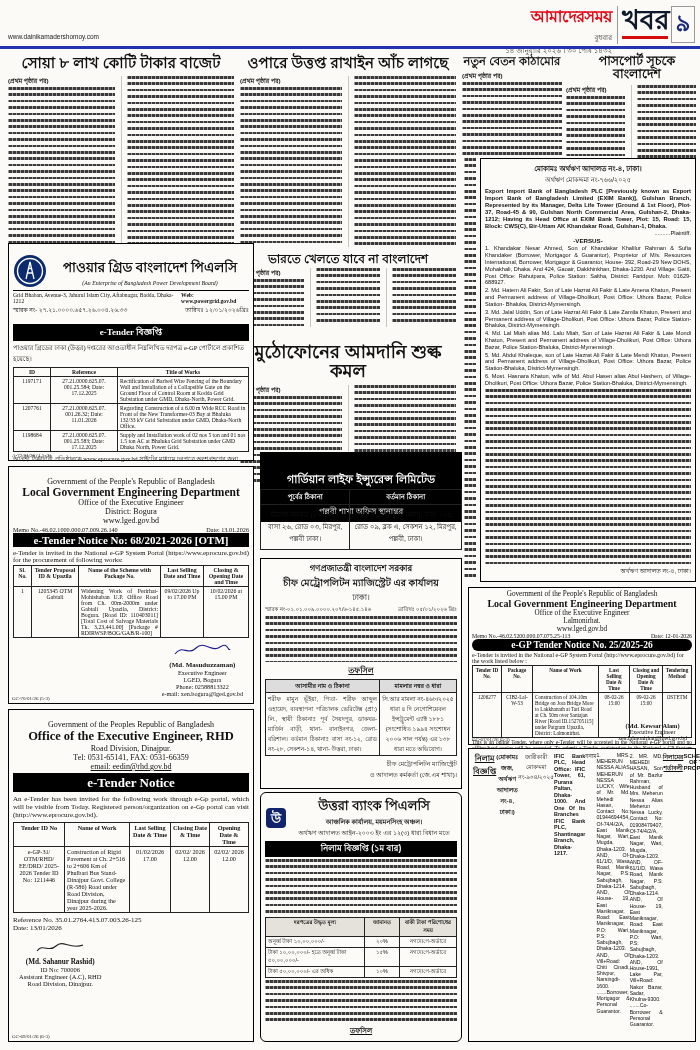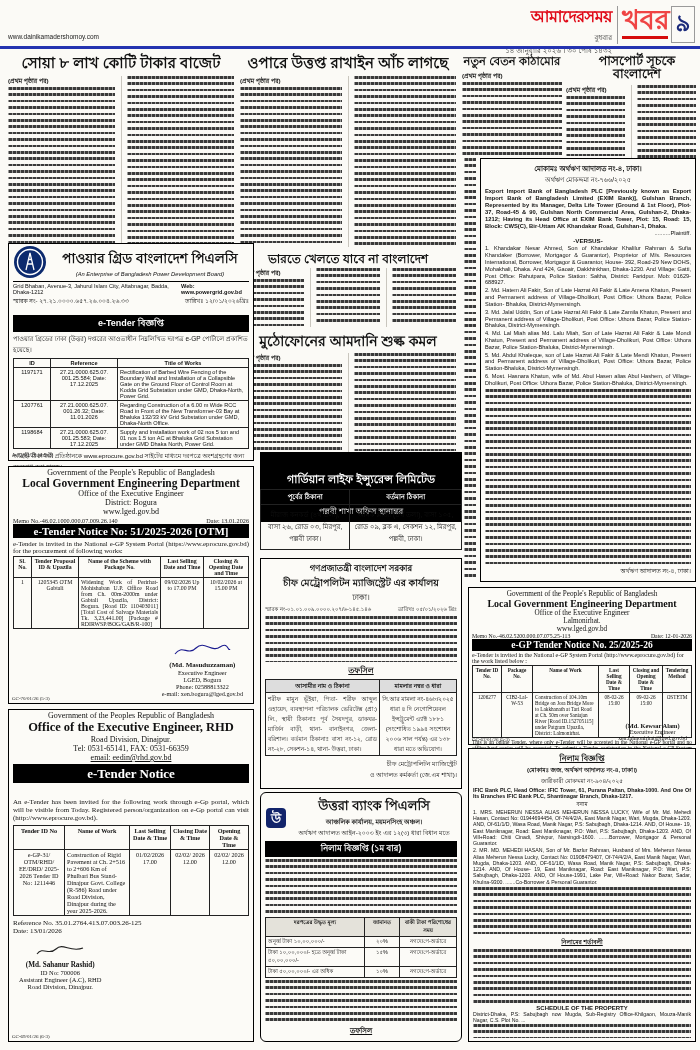--- a/index.html
+++ b/index.html
@@ -9,21 +9,21 @@
   .b{font-weight:bold}.c{text-align:center}.j{text-align:justify}.r{text-align:right}
   .serif{font-family:"Liberation Serif",serif;}
   
   .tx{background-image:
       repeating-linear-gradient(to right, rgba(251,250,246,.5) 0 1px, rgba(251,250,246,0) 1px 4px),
       repeating-linear-gradient(to bottom, #3a3a3a 0 2.6px, rgba(0,0,0,0) 2.6px 6.4px);}
   .cols{display:flex;gap:6px;}
   .cols>div{flex:1;}
   .colrule{border-left:1px solid #c9c6be;padding-left:5px;}
   .bar{background:#000;color:#fff;text-align:center;font-weight:bold;}
-  .box{border:1.5px solid #000;background:#fcfbf7;padding:1px 4px;}
+  .box{border:1.5px solid #000;background:#fcfbf7;padding:10px 4px;font-family:Liberation Serif, serif;}
   table{border-collapse:collapse;width:100%;}
   th,td{border:1px solid #222;padding:1px 2px;vertical-align:top;}
   th{font-weight:bold;text-align:center;}
   .lead{font-weight:bold;}
   .code{font-size:5px;color:#222;}
   .hl{font-weight:bold;text-align:center;line-height:1.05;}
   .memo-row{display:flex;justify-content:space-between;}
 </style>
 </head>
 <body>
@@ -34,21 +34,21 @@
 
   <div class="abs" style="left:440px;top:4px;width:172px;text-align:right;">
     <div style="font-size:16px;font-weight:bold;color:#e00a18;letter-spacing:-0.5px;">আমাদেরসময়</div>
     <div style="font-size:7px;color:#333;margin-top:1px;">বুধবার</div>
     <div style="font-size:7px;color:#333;margin-top:1px;">১৪ জানুয়ারি ২০২৬ । ৩০ পৌষ ১৪৩২</div>
   </div>
 
   <div class="abs" style="left:617px;top:6px;width:1px;height:38px;background:#999;"></div>
 
   <div class="abs" style="left:622px;top:4px;width:46px;">
-    <div style="font-size:27px;font-weight:bold;color:#ef4444;line-height:1.2;">খবর</div>
+    <div style="font-size:27px;font-weight:bold;color:#0f172a;line-height:1.2;">খবর</div>
     <div style="height:2.5px;background:#d50c0c;margin-top:0px;"></div>
   </div>
 
   <div class="abs" style="left:671px;top:6px;width:24px;height:37px;border:1px solid #9a9a9a;display:flex;align-items:center;justify-content:center;">
     <span style="font-size:23px;font-weight:bold;color:#1b2a7b;">৯</span>
   </div>
 
   <div class="abs" style="left:0;top:46px;width:700px;height:3px;background:#2433b0;"></div>
 
   <div class="abs" style="left:8px;top:55px;width:226px;">
@@ -81,21 +81,21 @@
         <div class="lead" style="font-size:6.2px;">(প্রথম পৃষ্ঠার পর)</div>
         <div class="tx" style="height:48px;"></div>
       </div>
       <div class="colrule">
           <div class="tx" style="height:55px;"></div>
         </div>
       <div class="colrule">
           <div class="tx" style="height:55px;"></div>
         </div>
     </div>
-    <div class="hl" style="font-size:14px;margin-top:7px;">মুঠোফোনের আমদানি শুল্ক কমল</div>
+    <div class="hl" style="font-size:18px;margin-top:16px;">মুঠোফোনের আমদানি শুল্ক কমল</div>
     <div class="cols" style="margin-top:4px;">
       <div>
         <div class="lead" style="font-size:6.2px;">(প্রথম পৃষ্ঠার পর)</div>
         <div class="tx" style="height:90px;"></div>
       </div>
       <div class="colrule">
         <div class="tx" style="height:98px;"></div>
       </div>
     </div>
   </div>
@@ -195,21 +195,21 @@
   <div class="abs box serif" style="left:8px;top:466px;width:246px;height:238px;">
     <div class="c" style="font-size:8px;">Government of the People's Republic of Bangladesh</div>
     <div class="c b" style="font-size:11.5px;">Local Government Engineering Department</div>
     <div class="c" style="font-size:8px;">Office of the Executive Engineer</div>
     <div class="c" style="font-size:8px;">District: Bogura</div>
     <div class="c" style="font-size:8px;">www.lged.gov.bd</div>
     <div class="memo-row" style="font-size:6.2px;margin-top:1px;">
       <span>Memo No.-46.02.1000.000.07.009.26.140</span>
       <span>Date: 13.01.2026</span>
     </div>
-    <div class="bar" style="font-size:11px;padding:1px 0;">e-Tender Notice No: 51/2025-2026 [OTM]</div>
+    <div class="bar" style="font-size:11px;padding:1px 0;">e-Tender Notice No: 68/2021-2026 [OTM]</div>
     <div class="j" style="font-size:6.8px;margin-top:2px;">e-Tender is invited in the National e-GP System Portal (https://www.eprocure.gov.bd) for the procurement of following works:</div>
     <table style="margin-top:2px;font-size:5.8px;">
       <thead>
         <tr>
           <th style="width:13px;">Sl. No.</th>
           <th style="width:42px;">Tender Proposal ID &amp; Upazila</th>
           <th>Name of the Scheme with Package No.</th>
           <th style="width:38px;">Last Selling Date and Time</th>
           <th style="width:40px;">Closing &amp; Opening Date and Time</th>
         </tr>
@@ -237,21 +237,21 @@
     <div class="code" style="position:absolute;left:3px;bottom:2px;">GC-70/01/26 (5-3)</div>
   </div>
 
   <div class="abs box serif" style="left:8px;top:709px;width:246px;height:333px;">
     <div class="c" style="font-size:8px;">Government of the Peoples Republic of Bangladesh</div>
     <div class="c b" style="font-size:12.5px;">Office of the Executive Engineer, RHD</div>
     <div class="c" style="font-size:8px;">Road Division, Dinajpur.</div>
     <div class="c" style="font-size:8px;">Tel: 0531-65141, FAX: 0531-66359</div>
     <div class="c" style="font-size:8px;text-decoration:underline;">email: eedin@rhd.gov.bd</div>
     <div class="bar" style="font-size:13px;padding:1.5px 0;margin-top:2px;">e-Tender Notice</div>
-    <div class="j" style="font-size:7px;margin-top:15px;">An e-Tender has been invited for the following work through e-Gp portal, which will be visible from Today. Registered person/organization on e-Gp portal can visit (http://www.eprocure.gov.bd).</div>
+    <div class="j" style="font-size:7px;margin-top:3px;">An e-Tender has been invited for the following work through e-Gp portal, which will be visible from Today. Registered person/organization on e-Gp portal can visit (http://www.eprocure.gov.bd).</div>
     <table style="margin-top:3px;font-size:6.2px;">
       <thead>
         <tr>
           <th style="width:46px;">Tender ID No</th>
           <th>Name of Work</th>
           <th style="width:36px;">Last Selling Date &amp; Time</th>
           <th style="width:34px;">Closing Date &amp; Time</th>
           <th style="width:34px;">Opening Date &amp; Time</th>
         </tr>
       </thead>
@@ -378,21 +378,21 @@
   <div class="abs serif" style="left:468px;top:587px;width:228px;height:158px;border:1px solid #000;padding:2px 3px;background:#fcfbf7;">
     <div class="c" style="font-size:7.2px;">Government of the People's Republic of Bangladesh</div>
     <div class="c b" style="font-size:10px;">Local Government Engineering Department</div>
     <div class="c" style="font-size:7.2px;">Office of the Executive Engineer</div>
     <div class="c" style="font-size:7.2px;">Lalmonirhat.</div>
     <div class="c" style="font-size:7.2px;">www.lged.gov.bd</div>
     <div class="memo-row" style="font-size:5.8px;">
       <span>Memo No.-46.02.5200.000.07.075.25-113</span>
       <span>Date: 12-01-2026</span>
     </div>
-    <div class="bar" style="font-size:9.5px;padding:1px 0;">e-GP Tender Notice No. 25/2025-26</div>
+    <div class="bar" style="font-size:9.5px;padding:1px 0;border-radius:6px;">e-GP Tender Notice No. 25/2025-26</div>
     <div style="font-size:6px;margin-top:1px;">e-Tender is invited in the National e-GP System Portal (http://www.eprocure.gov.bd) for the work listed below :</div>
     <table style="margin-top:1px;font-size:5.2px;">
       <thead>
         <tr>
           <th style="width:24px;">Tender ID No.</th>
           <th style="width:26px;">Package No.</th>
           <th>Name of Work</th>
           <th style="width:26px;">Last Selling Date &amp; Time</th>
           <th style="width:28px;">Closing and Opening Date &amp; Time</th>
           <th style="width:24px;">Tendering Method</th>
@@ -411,21 +411,21 @@
     </table>
     <div class="j" style="font-size:5.4px;margin-top:1px;"><span>This is an online Tender, where only e-Tender will be accepted in the National e-GP portal and no offline/hard copies will be accepted. To submit e-Tender, registration in the National e-GP System Portal (http://www.eprocure.gov.bd) is required. The fees for downloading the e-Tender Documents from the National e-GP System portal have to be deposited online through and registered Bank's branches. Further information and guidelines are available in the National e-GP System Portal and from e-GP help desk (helpdesk@eprocure.gov.bd).</span> <span class="b">The tender is Floated based on PPR-2025.</span></div>
     <div style="position:absolute;right:8px;bottom:3px;text-align:center;">
       <div class="b" style="font-size:6.4px;">(Md. Kewsar Alam)</div>
       <div style="font-size:5.8px;">Executive Engineer</div>
       <div style="font-size:5.8px;">xen.lalmonirhat@lged.gov.bd</div>
     </div>
     <div class="code" style="position:absolute;left:3px;bottom:2px;">GC-67/01/26 (5-3)</div>
   </div>
 
-  <div class="abs" style="left:468px;top:748px;width:228px;height:294px;border:1.5px solid #000;padding:3px 4px;background:#fcfbf7;display:flex;flex-direction:column;">
+  <div class="abs" style="left:468px;top:748px;width:228px;height:294px;border:1.5px solid #000;padding:3px 4px;background:#fcfbf7;display:flex;flex-direction:row;">
     <div class="c b" style="font-size:8px;text-decoration:underline;">নিলাম বিজ্ঞপ্তি</div>
     <div class="c b" style="font-size:6px;">(মোকামঃ জজ, অর্থঋণ আদালত নং-৪, ঢাকা।)</div>
     <div class="c" style="font-size:5.8px;">জারীকারী মোকদ্দমা নং-৯০৪/২০২৫</div>
     <div class="j b" style="font-size:5.4px;line-height:1.2;margin-top:1px;">IFIC Bank PLC, Head Office: IFIC Tower, 61, Purana Paltan, Dhaka-1000. And One Of Its Branches IFIC Bank PLC, Shantinagar Branch, Dhaka-1217.</div>
     <div class="c" style="font-size:5.6px;">বনাম</div>
     <div class="j" style="font-size:5.2px;line-height:1.2;">1. MRS. MEHERUN NESSA ALIAS MEHERUN NESSA LUCKY, Wife of Mr. Md. Mehedi Hasan, Contact No: 01944694454, Of-74/4/2/A, East Manik Nagar, Wari, Mugda, Dhaka-1203. AND, Of-61/1/D, Wasa Road, Manik Nagar, P.S: Sabujbagh, Dhaka-1214. AND, Of House- 19, East Maniknagar, Road: East Maniknagar, P.O: Wari, P.S: Sabujbagh, Dhaka-1203. AND, Of Vill+Road: Chiti Cinadi, Shivpur, Narsingdi-1600. .......Borrower, Mortgagor &amp; Personal Guarantor.</div>
     <div class="j" style="font-size:5.2px;line-height:1.2;margin-top:1px;">2. MR. MD. MEHEDI HASAN, Son of Mr. Bazlur Rahman, Husband of Mrs. Meherun Nessa Alias Meherun Nessa Lucky, Contact No: 01908479407, Of-74/4/2/A, East Manik Nagar, Wari, Mugda, Dhaka-1203. AND, OF-61/1/D, Wasa Road, Manik Nagar, P.S: Sabujbagh, Dhaka-1214. AND, Of House- 19, East Maniknagar, Road: East Maniknagar, P.O: Wari, P.S: Sabujbagh, Dhaka-1203. AND, Of House-1991, Lake Par, Vill+Road: Nakor Bazar, Sadar, Khulna-9300. .......Co-Borrower &amp; Personal Guarantor.</div>
     <div class="tx" style="height:50px;margin-top:2px;"></div>
     <div class="c b" style="font-size:6px;text-decoration:underline;">নিলামের শর্তাবলী</div>
     <div class="tx" style="flex:1;margin-top:1px;"></div>

